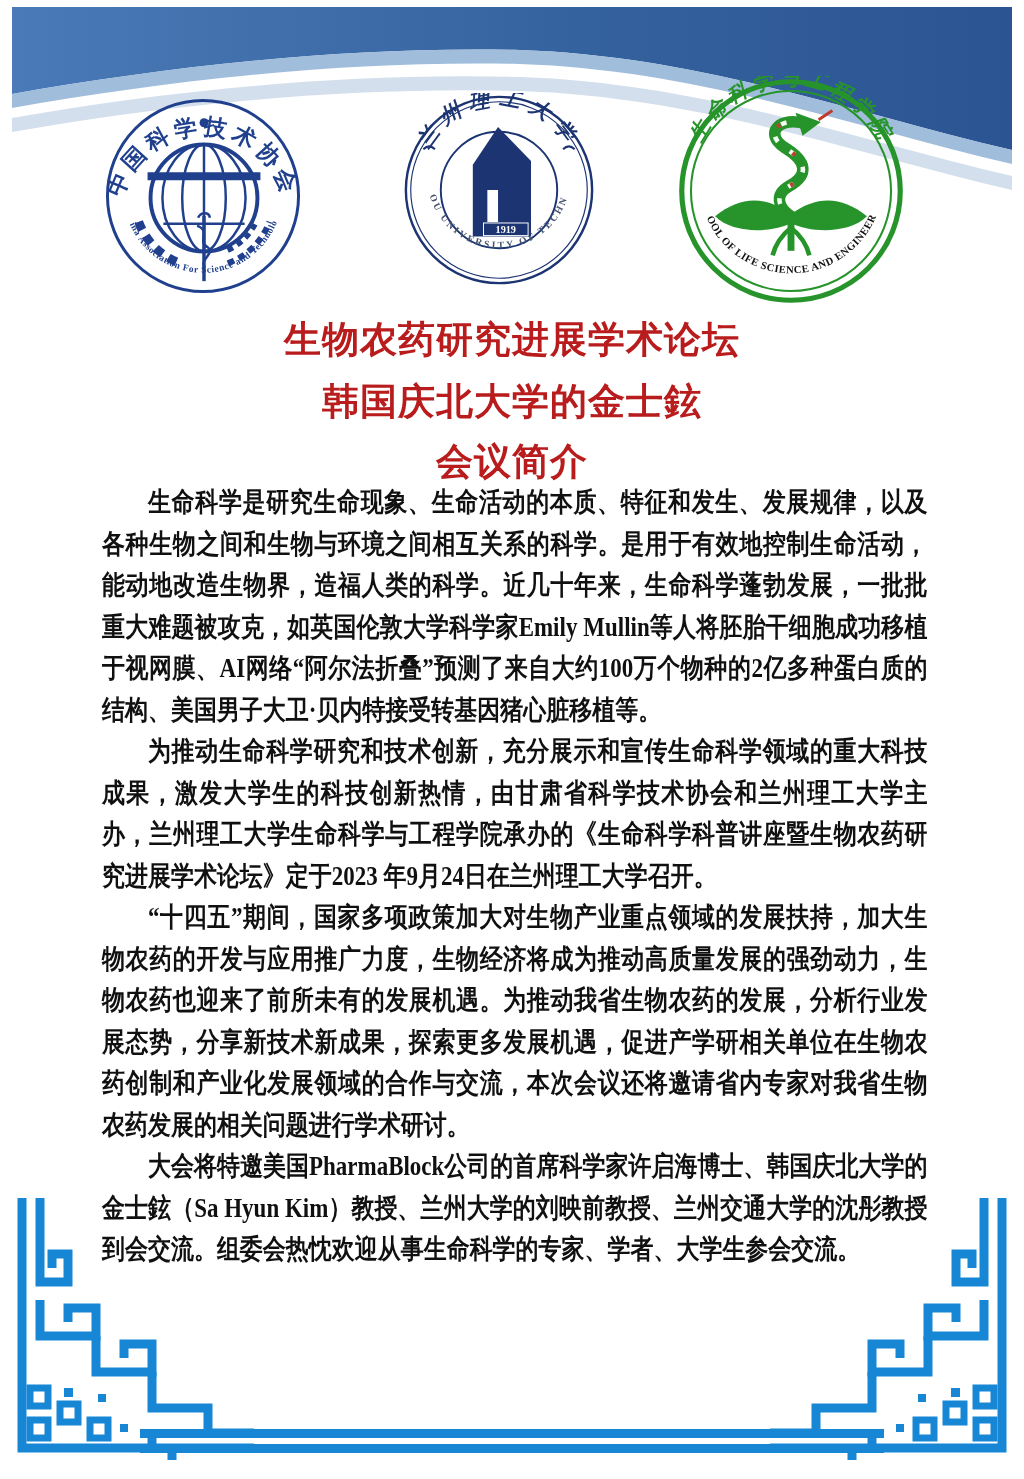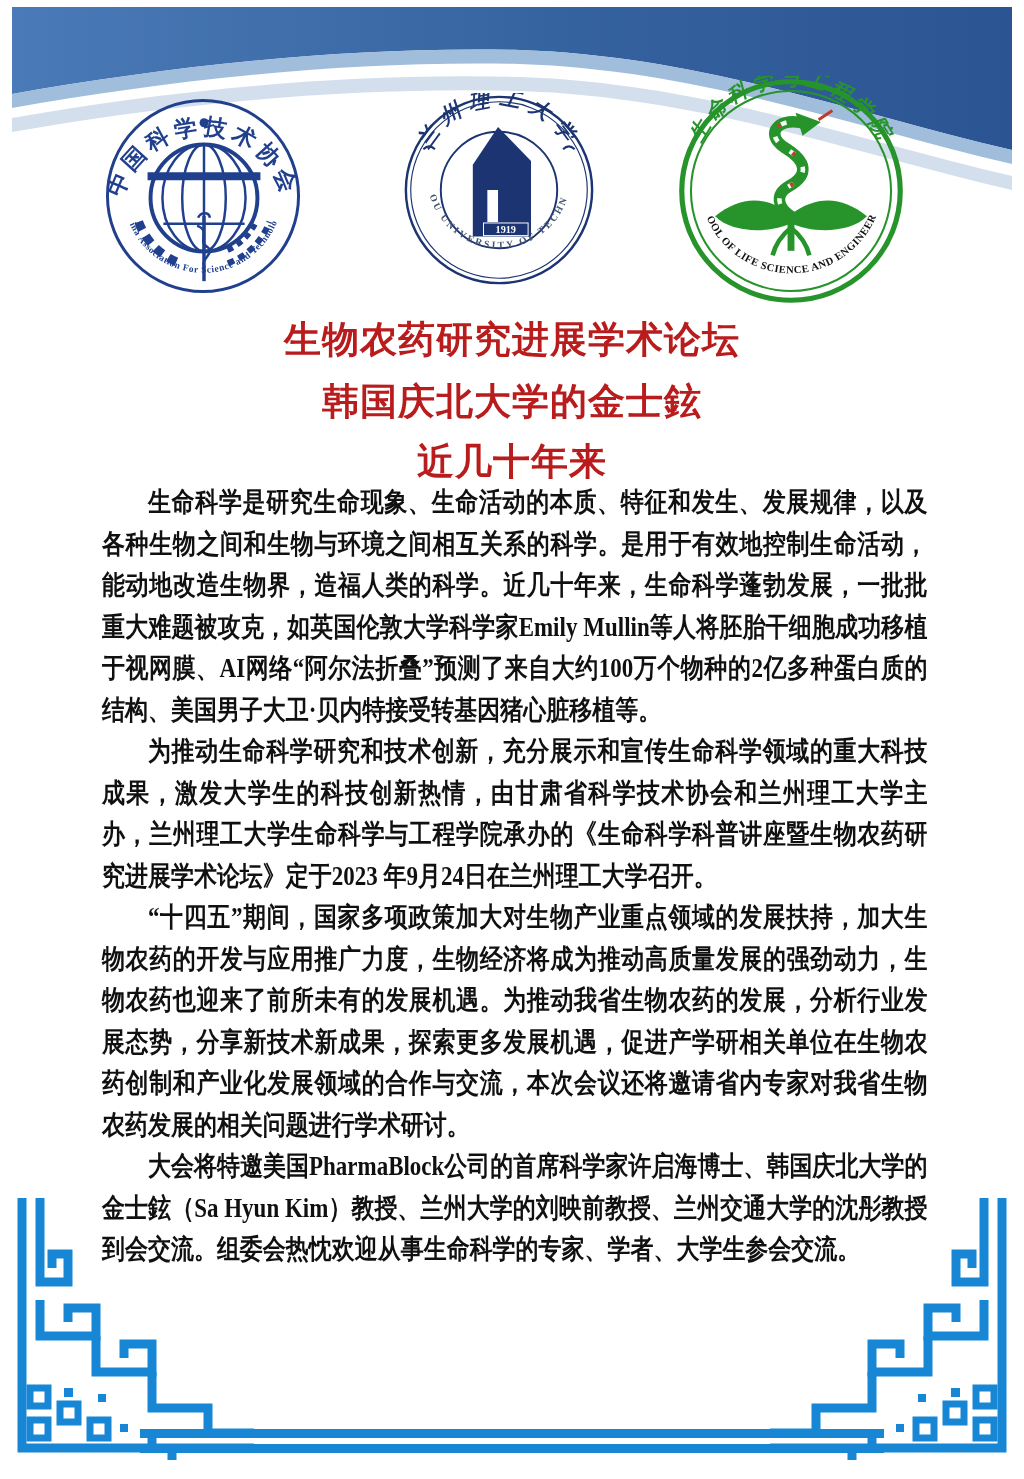--- a/index.html
+++ b/index.html
@@ -133,21 +133,21 @@
     <path d="M 100 120 C 78 104 56 104 34 122 C 50 138 84 136 100 128 Z" fill="#27942b"></path>
     <path d="M 100 120 C 122 104 144 104 166 122 C 150 138 116 136 100 128 Z" fill="#27942b"></path>
     <path d="M 100 118 L 100 152" stroke="#27942b" stroke-width="6" fill="none"></path>
     <path d="M 100 132 C 90 140 86 148 84 156" stroke="#27942b" stroke-width="4" fill="none"></path>
     <path d="M 100 132 C 110 140 114 148 116 156" stroke="#27942b" stroke-width="4" fill="none"></path>
   </g>
 </svg>
 
 <div class="title-line t1">生物农药研究进展学术论坛</div>
 <div class="title-line t2">韩国庆北大学的金士鉉</div>
-<div class="title-line t3">近几十年来</div>
+<div class="title-line t3">会议简介</div>
 
 <div class="bodytext">
   <p>生命科学是研究生命现象、生命活动的本质、特征和发生、发展规律，以及各种生物之间和生物与环境之间相互关系的科学。是用于有效地控制生命活动，能动地改造生物界，造福人类的科学。近几十年来，生命科学蓬勃发展，一批批重大难题被攻克，如英国伦敦大学科学家Emily Mullin等人将胚胎干细胞成功移植于视网膜、AI网络“阿尔法折叠”预测了来自大约100万个物种的2亿多种蛋白质的结构、美国男子大卫·贝内特接受转基因猪心脏移植等。</p>
   <p>为推动生命科学研究和技术创新，充分展示和宣传生命科学领域的重大科技成果，激发大学生的科技创新热情，由甘肃省科学技术协会和兰州理工大学主办，兰州理工大学生命科学与工程学院承办的《生命科学科普讲座暨生物农药研究进展学术论坛》定于2023 年9月24日在兰州理工大学召开。</p>
   <p>“十四五”期间，国家多项政策加大对生物产业重点领域的发展扶持，加大生物农药的开发与应用推广力度，生物经济将成为推动高质量发展的强劲动力，生物农药也迎来了前所未有的发展机遇。为推动我省生物农药的发展，分析行业发展态势，分享新技术新成果，探索更多发展机遇，促进产学研相关单位在生物农药创制和产业化发展领域的合作与交流，本次会议还将邀请省内专家对我省生物农药发展的相关问题进行学术研讨。</p>
   <p>大会将特邀美国PharmaBlock公司的首席科学家许启海博士、韩国庆北大学的金士鉉（Sa Hyun Kim）教授、兰州大学的刘映前教授、兰州交通大学的沈彤教授到会交流。组委会热忱欢迎从事生命科学的专家、学者、大学生参会交流。</p>
 </div>
 
 <div class="orn-line upper"></div>
 <div class="orn-line lower"></div>

